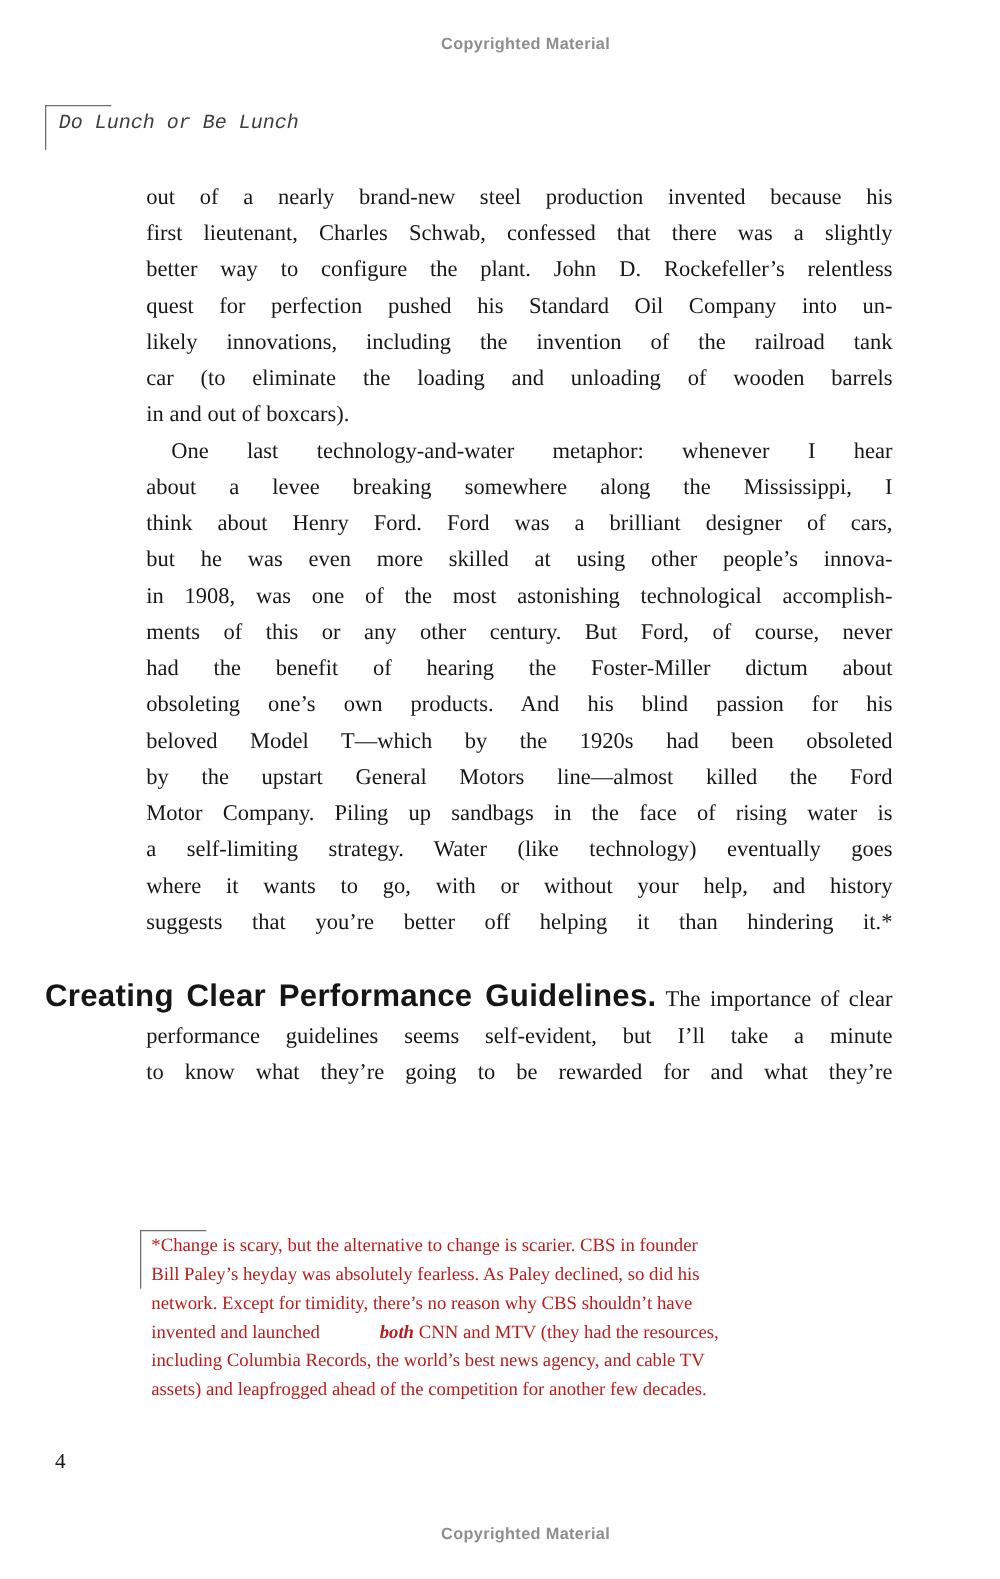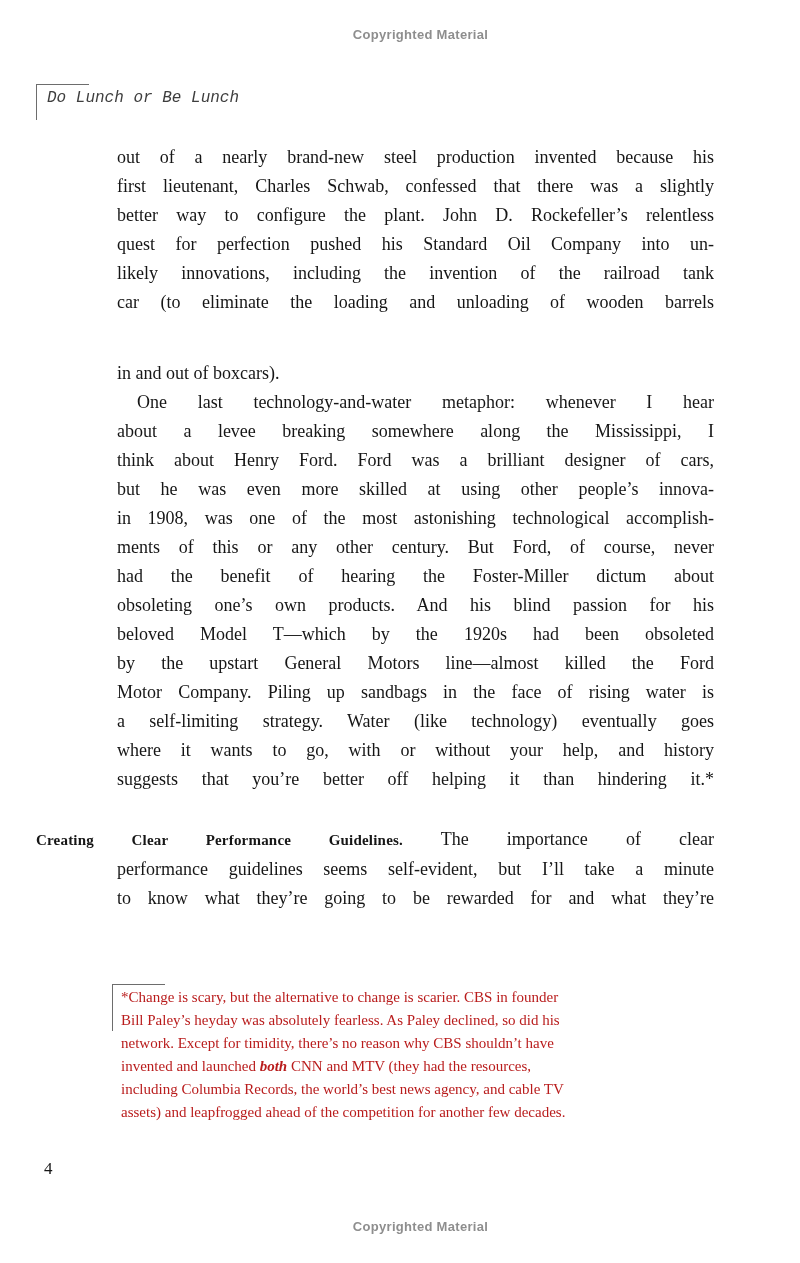--- a/index.html
+++ b/index.html
@@ -43,42 +43,42 @@
 
   .body-block {
     position: absolute;
     left: 117px;
     top: 143px;
     width: 597px;
     font-size: 18px;
     line-height: 29px;
   }
   .bl { text-align: justify; text-align-last: justify; }
-  .bl.last { text-align: left; text-align-last: left; margin-top: 42px; }
+  .bl.last { text-align: left; text-align-last: left; }
   .indent { padding-left: 20px; }
 
   .section { margin-top: 31px; }
   .heading-line { margin-left: -81px; }
   .section-heading {
-    font-family: Liberation Serif, serif;
+    font-family: Liberation Sans, sans-serif;
     font-weight: bold;
-    font-size: 15px;
+    font-size: 25px;
     letter-spacing: 0.2px;
   }
 
   .footnote {
     position: absolute;
     left: 121px;
     top: 986px;
     width: 570px;
     font-size: 15px;
     line-height: 23px;
     color: #b91c1c;
   }
-  .footnote .em { font-style: italic; font-weight: bold; }
+  .footnote .em { font-style: italic; font-weight: bold; margin-left: 44px; }
 
   .page-number {
     position: absolute;
     left: 44px;
     top: 1159px;
     font-size: 17px;
     color: #161616;
   }
 </style>
 </head>

